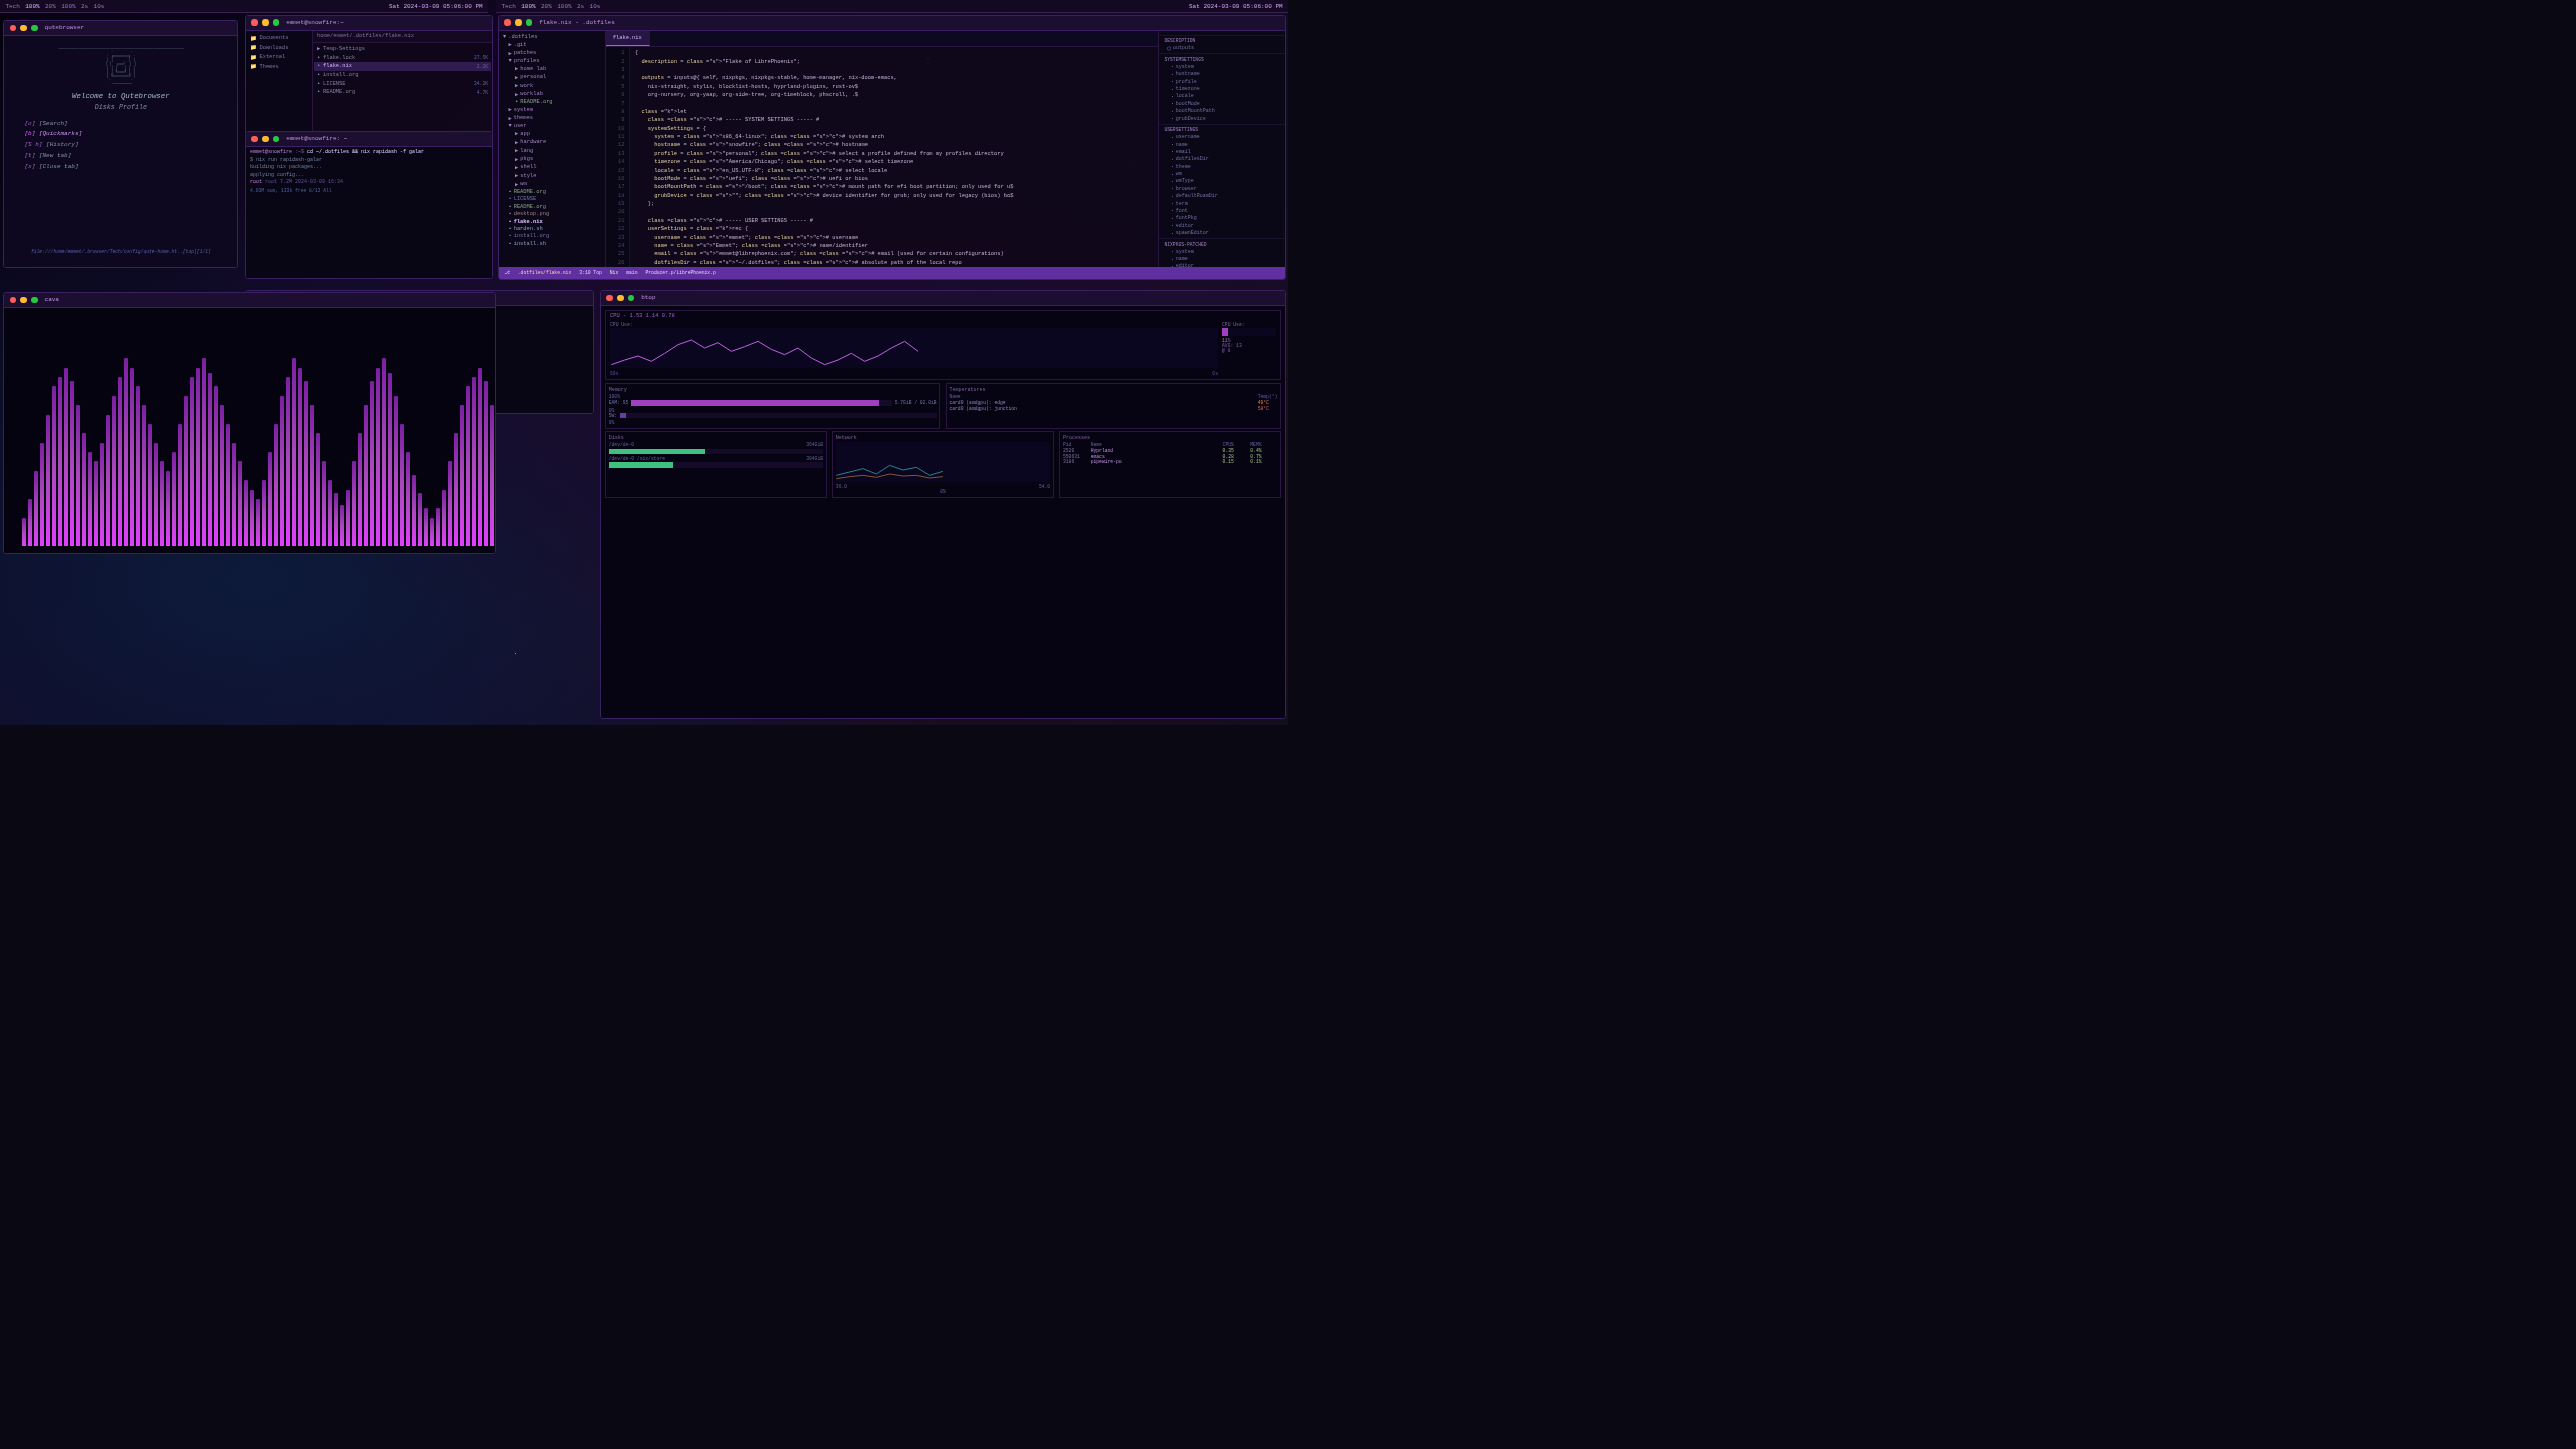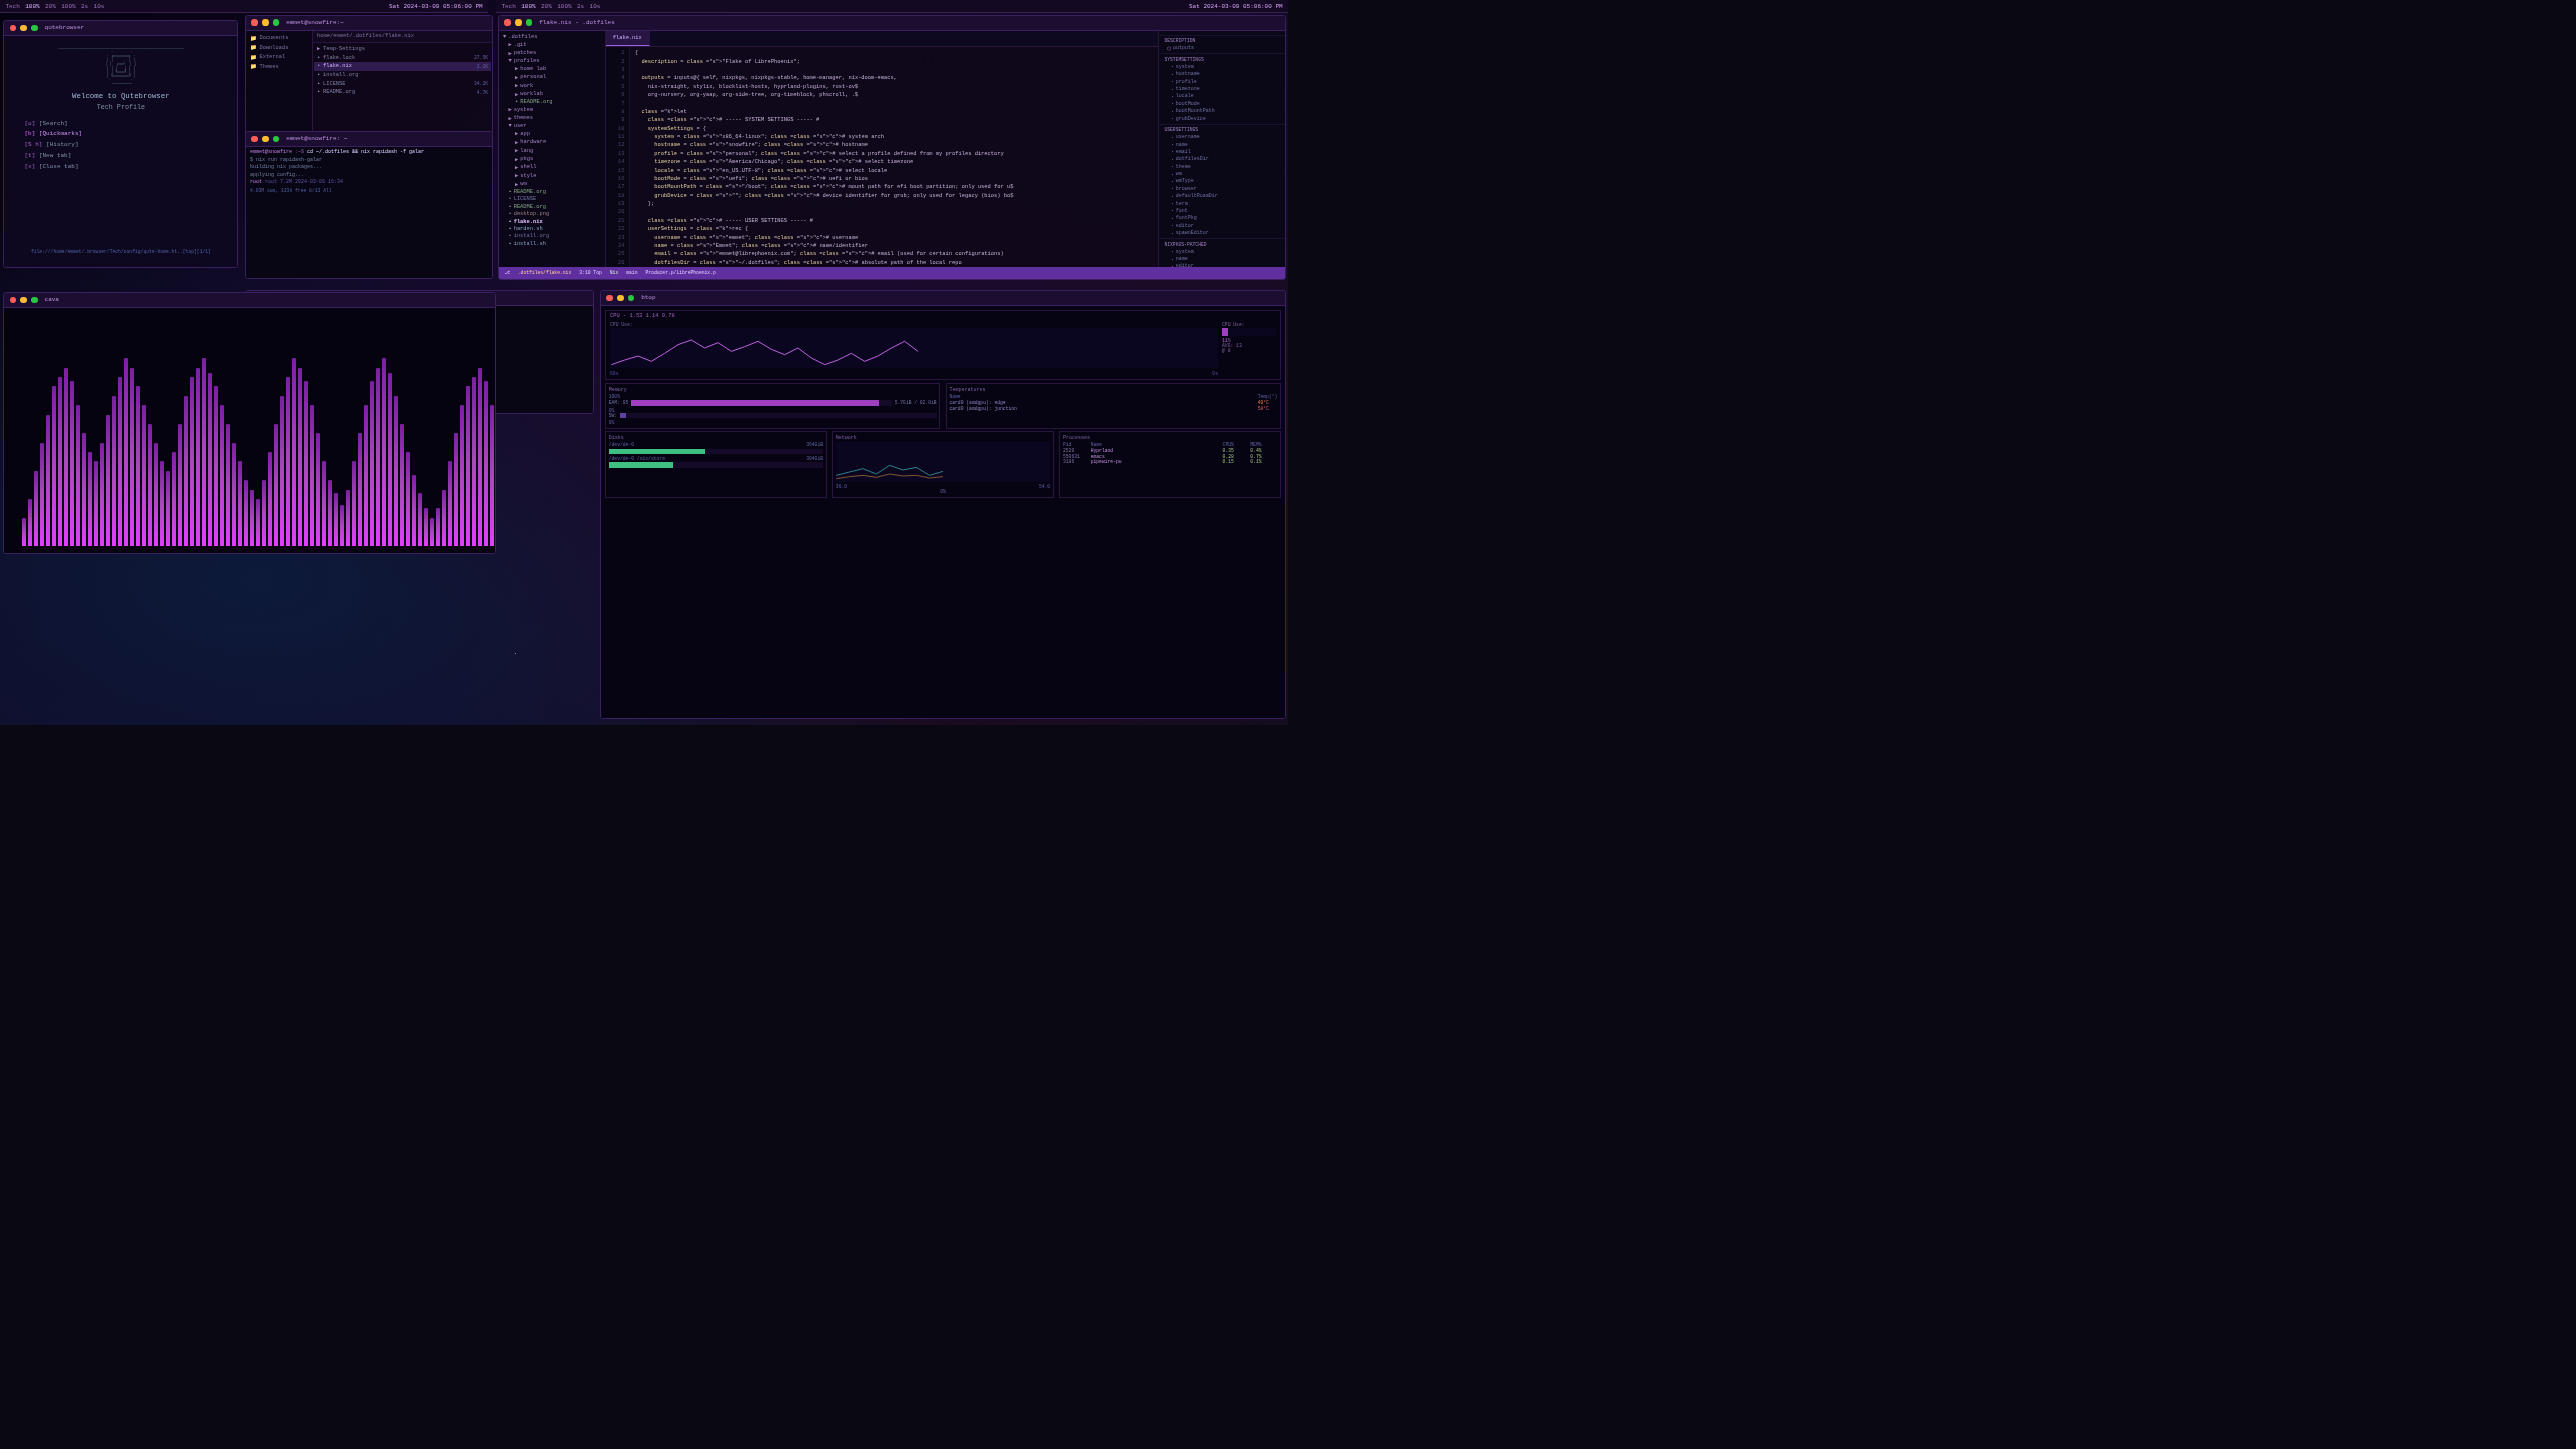--- a/index.html
+++ b/index.html
@@ -104,20 +104,21 @@
       left: 3.4px;
       width: 235px;
       height: 248px;
     }
     .browser-content {
       flex-direction: column;
       background: #0d0820;
       padding: 13.4px;
       align-items: center;
       justify-content: center;
+      font-style: italic;
     }
     .ascii-logo {
       font-size: 3.7px;
       color: #6a8090;
       line-height: 1.1;
       text-align: center;
       font-family: monospace;
       white-space: pre;
       margin-bottom: 5.4px;
     }
@@ -557,21 +558,21 @@
  ·        ·
 · ╒═══════╕ ·
 │ │       │ │
 │ │  ╒══╛  │ │
 │ │ │   │ │ │
 │ │ ╚═══╝ │ │
 │ ╚═══════╝ │
 ·         ·
  ·┈┈┈┈┈┈┈┈·</div>
     <div class="browser-title">Welcome to Qutebrowser</div>
-    <div class="browser-subtitle">Tech Profile</div>
+    <div class="browser-subtitle">Disks Profile</div>
     <div class="browser-nav">
       <div class="nav-item">
         <span class="nav-key">[o]</span>
         <span> [</span><span>Search</span><span>]</span>
       </div>
       <div class="nav-item active">
         <span class="nav-key" style="color:#e060ff">[b]</span>
         <span> [</span><span>Quickmarks</span><span>]</span>
       </div>
       <div class="nav-item">

